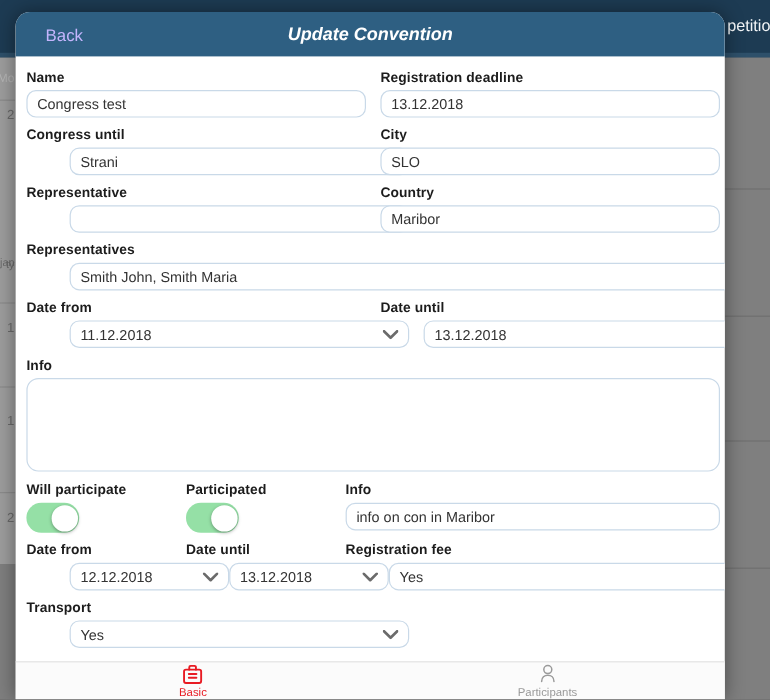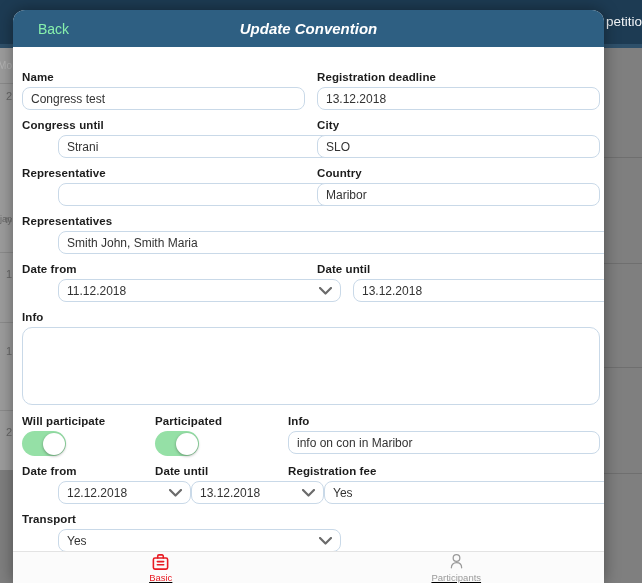--- a/index.html
+++ b/index.html
@@ -18,25 +18,25 @@
   .bg-frag{position:absolute;right:1px;white-space:nowrap;color:#6a6a6a;font-size:11px;}
   .bg-frag.small{font-size:9px;}
   .bg-frag.light{color:#b5b5b5;font-size:10px;}
 
   
   .modal{position:absolute;left:13px;top:10px;width:591px;height:573px;background:#ffffff;
          border-radius:12px 12px 0 0;box-shadow:0 0 16px rgba(0,0,0,.4);
          display:flex;flex-direction:column;overflow:hidden;}
   .modal-header{flex:0 0 37px;background:#2e5f82;display:flex;align-items:center;position:relative;}
   .back-btn{position:absolute;left:25px;top:0;height:37px;display:flex;align-items:center;
-            background:none;border:none;color:#86efac;font-size:14px;padding:0;cursor:pointer;
+            background:none;border:none;color:#c4b5fd;font-size:14px;padding:0;cursor:pointer;
             font-family:"Liberation Sans",sans-serif;}
   .modal-title{flex:1;text-align:center;color:#ffffff;font-weight:bold;font-size:15px;font-style:italic;}
 
-  .modal-body{flex:1;padding:24px 4px 0 9px;overflow:hidden;}
+  .modal-body{flex:1;padding:12px 4px 0 9px;overflow:hidden;}
   .grid2{display:grid;grid-template-columns:1fr 1fr;column-gap:12px;}
   .grid3{display:grid;grid-template-columns:133px 133px 1fr;}
   .field{margin-bottom:9px;}
   .f-label{display:block;font-size:11.5px;font-weight:600;color:#1c1c1c;margin-bottom:4px;letter-spacing:.1px;}
   .tb{display:block;width:100%;height:23px;box-sizing:border-box;border:1.5px solid #c9d9e8;
       border-radius:8px;padding:0 8px;font-size:12px;color:#333;background:#fff;
       font-family:"Liberation Sans",sans-serif;outline:none;}
   .select{display:flex;align-items:center;justify-content:space-between;width:100%;height:23px;
           box-sizing:border-box;border:1.5px solid #c9d9e8;border-radius:8px;padding:0 8px;
           background:#fff;cursor:pointer;margin-left:36px;}
@@ -45,21 +45,21 @@
   .ta{display:block;width:100%;height:78px;box-sizing:border-box;border:1.5px solid #c9d9e8;
       border-radius:10px;padding:6px 8px;font-size:12px;color:#333;resize:none;
       font-family:"Liberation Sans",sans-serif;outline:none;}
   .info-row .ta-wrap{margin-bottom:10px;}
 
   .toggle{position:relative;width:44px;height:25px;border-radius:13px;background:#95e0a6;
           margin-top:2px;cursor:pointer;}
   .toggle .knob{position:absolute;top:1.5px;right:1.5px;width:22px;height:22px;background:#fff;
                 border-radius:50%;box-shadow:0 1px 3px rgba(0,0,0,.35);}
 
-  .tabbar{flex:0 0 30px;background:#fbfbfb;border-top:1px solid #e3e3e3;display:flex;align-items:stretch;text-decoration:underline;}
+  .tabbar{flex:0 0 30px;background:#fbfbfb;border-top:1px solid #e3e3e3;display:flex;align-items:stretch;}
   .tab{flex:1;display:flex;flex-direction:column;align-items:center;justify-content:center;
        gap:1px;cursor:pointer;}
   .tab-label{font-size:9.5px;color:#9a9a9a;}
   .tab.active .tab-label{color:#e81b23;}
 </style>
 </head>
 <body>
 
 <div class="stage">
 

